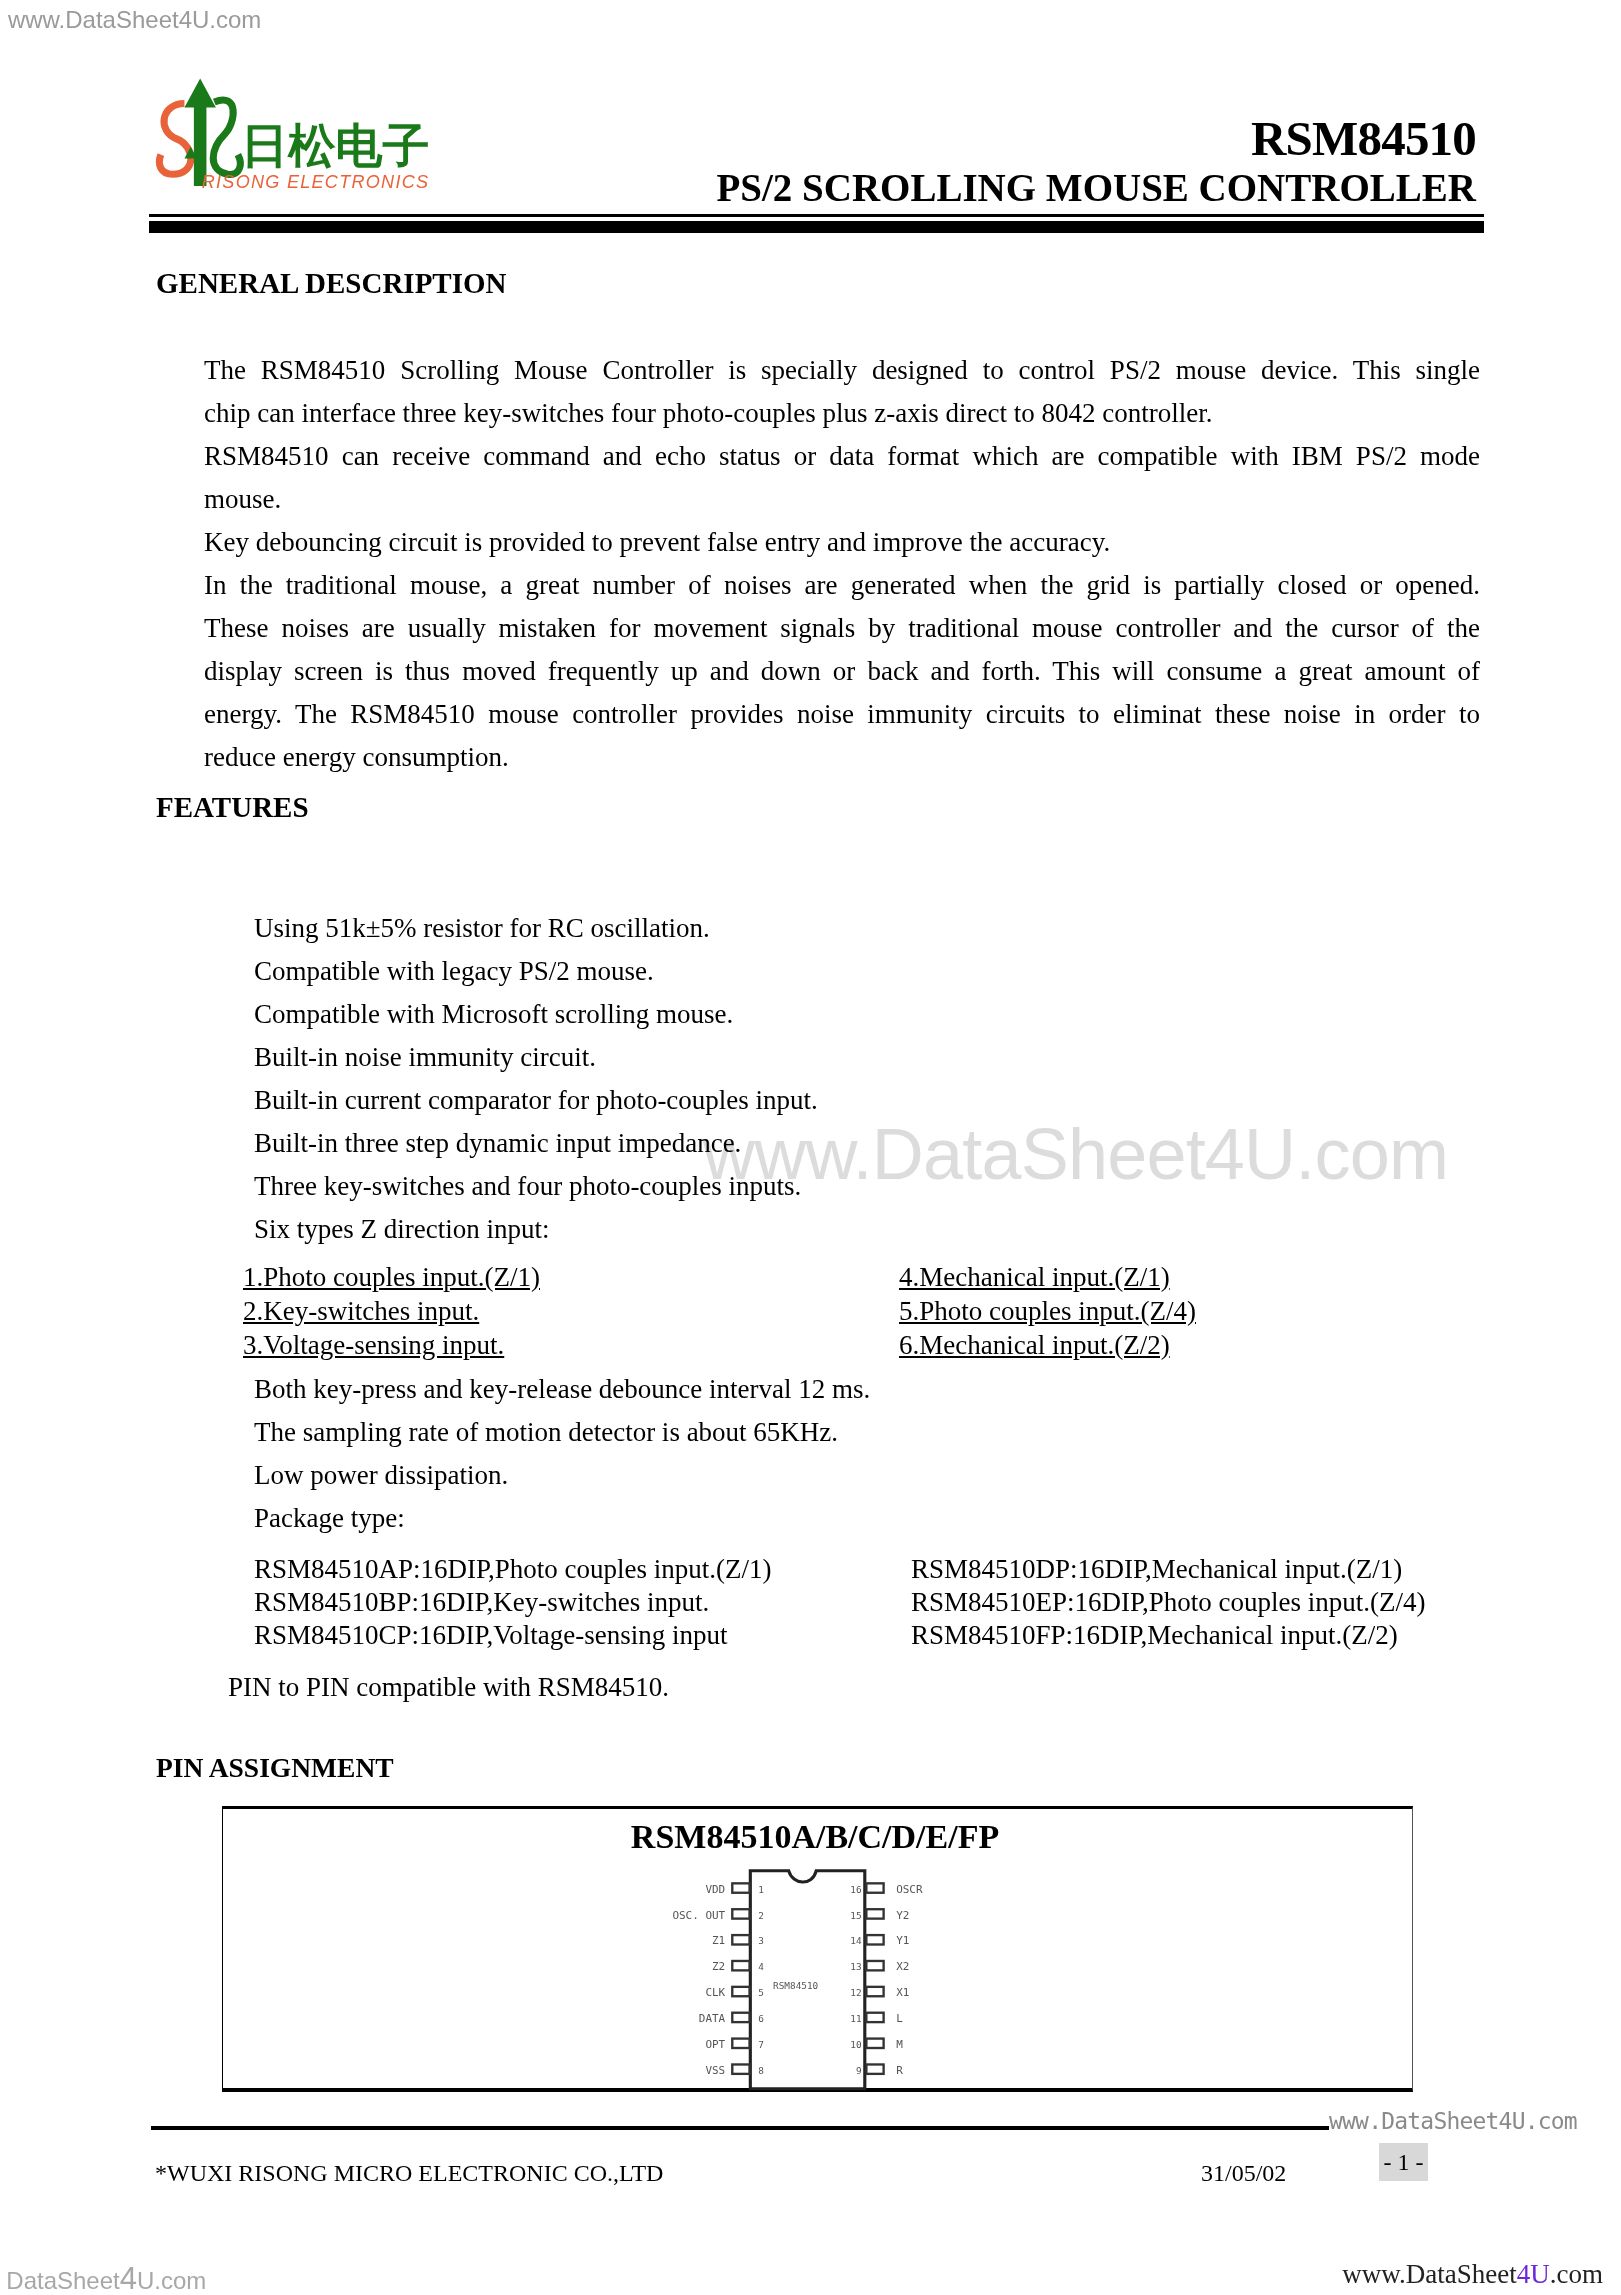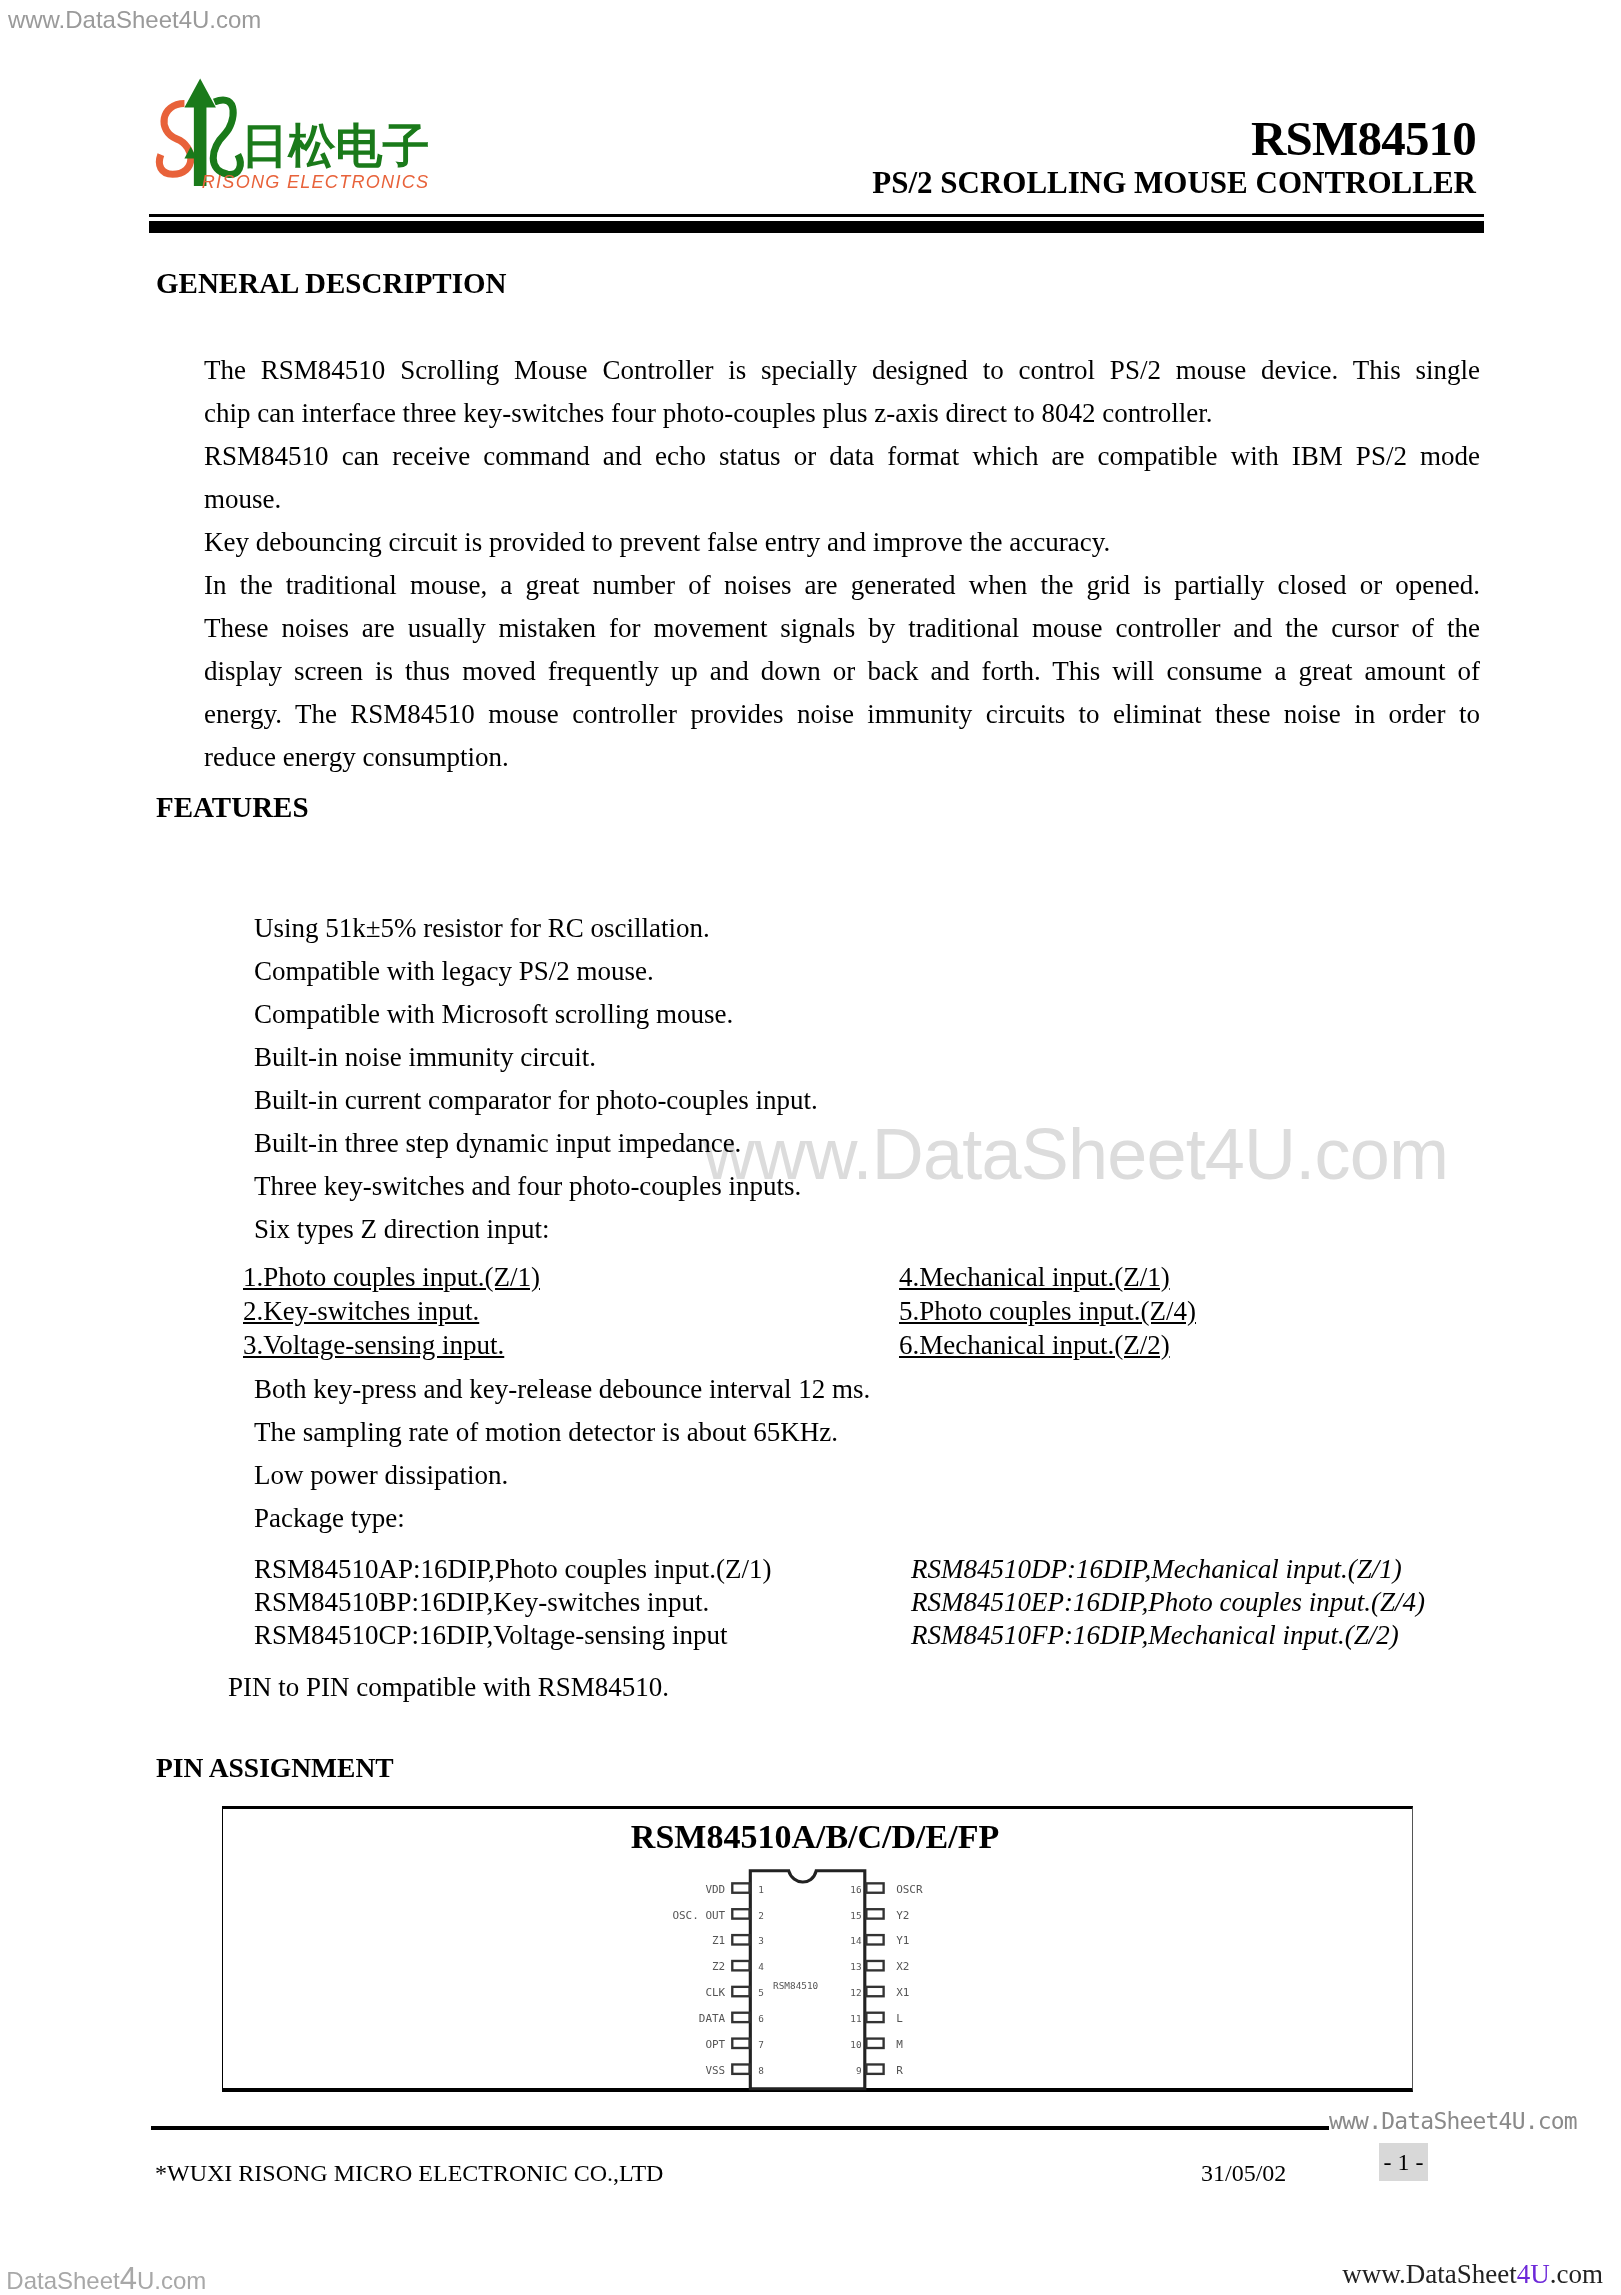--- a/index.html
+++ b/index.html
@@ -2,21 +2,21 @@
 <html style="font-size:12.6px"><head>
 <meta charset="utf-8">
 <style>
   html, body { margin:0; padding:0; background:#fff; }
   body { width:1622px; height:2295px; position:relative; overflow:hidden;
          font-family:"Liberation Serif", "DejaVu Serif", serif; color:#000; }
   .abs { position:absolute; white-space:nowrap; }
   .wm-top { left:7.9px; top:6.3px; font-family:"Liberation Sans", sans-serif; font-size:24px; color:#9a9a9a; }
   .logo { left:153px; top:72px; width:279px; height:122px; }
   .title { right:146px; top:110px; font-size:49px; font-weight:bold; letter-spacing:-0.8px; }
-  .subtitle { right:146px; top:165px; font-size:31px; font-weight:bold; }
+  .subtitle { right:146px; top:165px; font-size:39px; font-weight:bold; }
   .rule-thin { left:149px; width:1335px; top:214px; height:3.1px; background:#000; }
   .rule-thick { left:149px; width:1335px; top:221px; height:11.8px; background:#000; }
   .h2 { font-size:29px; font-weight:bold; left:156px; }
   .para { left:204px; width:1276px; font-size:27px; line-height:43px; white-space:normal; text-align:justify; }
   .just-line { display:block; text-align:justify; text-align-last:justify; }
   .feat { left:228px; font-size:27px; line-height:43px; }
   .feat div { height:43px;margin-left:26px; }
   .zcol { font-size:27px; line-height:34px;text-decoration:underline; }
   .pkgcol { font-size:27px; line-height:33px; }
   .wm-mid { left:703px; top:1113px; font-family:"Liberation Sans", sans-serif; font-size:72px; color:#dcdcdc; letter-spacing:-0.8px; z-index:0; }
@@ -104,21 +104,21 @@
   <div>The sampling rate of motion detector is about 65KHz.</div>
   <div>Low power dissipation.</div>
   <div>Package type:</div>
 </div>
 
 <div class="abs pkgcol content" style="left:254px; top:1553px;">
   <div>RSM84510AP:16DIP,Photo couples input.(Z/1)</div>
   <div>RSM84510BP:16DIP,Key-switches input.</div>
   <div>RSM84510CP:16DIP,Voltage-sensing input</div>
 </div>
-<div class="abs pkgcol content" style="left:911px; top:1553px;font-style:italic;">
+<div class="abs pkgcol content" style="left:911px; top:1553px;">
   <div>RSM84510DP:16DIP,Mechanical input.(Z/1)</div>
   <div>RSM84510EP:16DIP,Photo couples input.(Z/4)</div>
   <div>RSM84510FP:16DIP,Mechanical input.(Z/2)</div>
 </div>
 
 <div class="abs feat content" style="top:1666px;">PIN to PIN compatible with RSM84510.</div>
 
 <div class="abs h2 content" style="top:1752px; font-size:27.5px;">PIN ASSIGNMENT</div>
 
 <div class="abs pin-box"></div>

